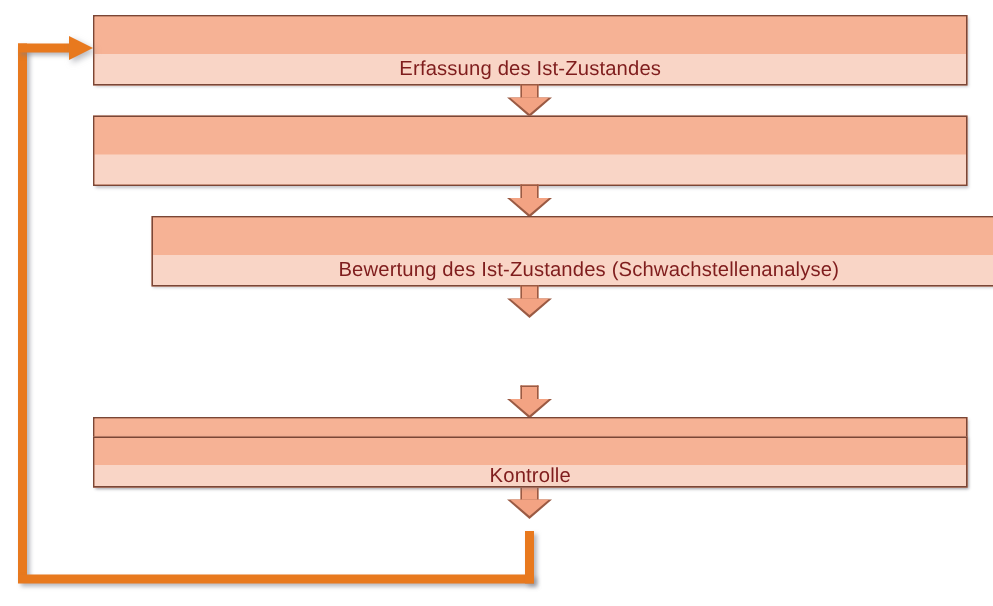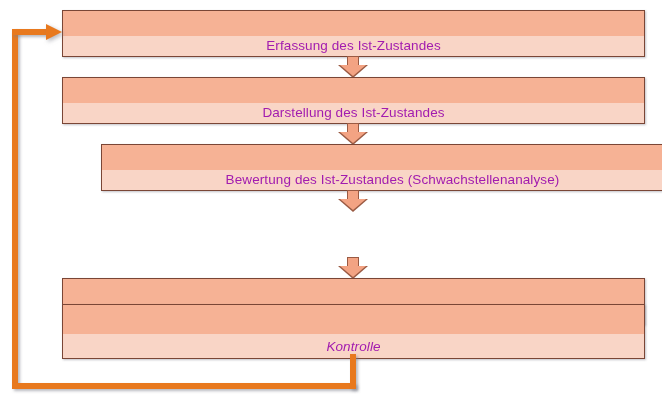--- a/index.html
+++ b/index.html
@@ -47,21 +47,21 @@
   .proc-box .box-label {
     position: absolute;
     left: 0;
     bottom: 0;
     width: 100%;
     height: 45%;
     display: flex;
     align-items: center;
     justify-content: center;
     font-size: 13.5px;
-    color: #a21caf;
+    color: #7f1d1d;
     letter-spacing: 0.1px;
     white-space: nowrap;
   }
 
   
   .connector {
     position: absolute;
     width: 30px;
     height: 22px;
   }
@@ -133,21 +133,20 @@
 
   <div class="connector" style="left:338px; top:56px;">
     <div class="shaft"></div>
     <div class="head"></div>
     <div class="head-inner"></div>
   </div>
 
   <div class="proc-box" style="top:77px;">
     <div class="band-top"></div>
     <div class="band-bottom"></div>
-    <div class="box-label">Darstellung des Ist-Zustandes</div>
   </div>
 
   <div class="connector" style="left:338px; top:123px;">
     <div class="shaft"></div>
     <div class="head"></div>
     <div class="head-inner"></div>
   </div>
 
   <div class="proc-box" style="top:144px;margin-left:39px;">
     <div class="band-top"></div>
@@ -173,21 +172,21 @@
     <div class="band-bottom"></div>
     <div class="box-label">Einführung der geänderten Prozesse</div>
   </div>
 
   <div class="connector" style="left:338px; top:324px;">
     <div class="shaft"></div>
     <div class="head"></div>
     <div class="head-inner"></div>
   </div>
 
-  <div class="proc-box" style="top:304px; height:55px;font-style:italic;">
+  <div class="proc-box" style="top:291px; height:34px;">
     <div class="band-top"></div>
     <div class="band-bottom"></div>
     <div class="box-label">Kontrolle</div>
   </div>
 
   <div class="loop-seg" id="loop-up"></div>
   <div class="loop-seg" id="loop-left"></div>
   <div class="loop-seg" id="loop-down"></div>
   <div class="loop-seg" id="loop-right"></div>
   <div id="loop-arrowhead"></div>

